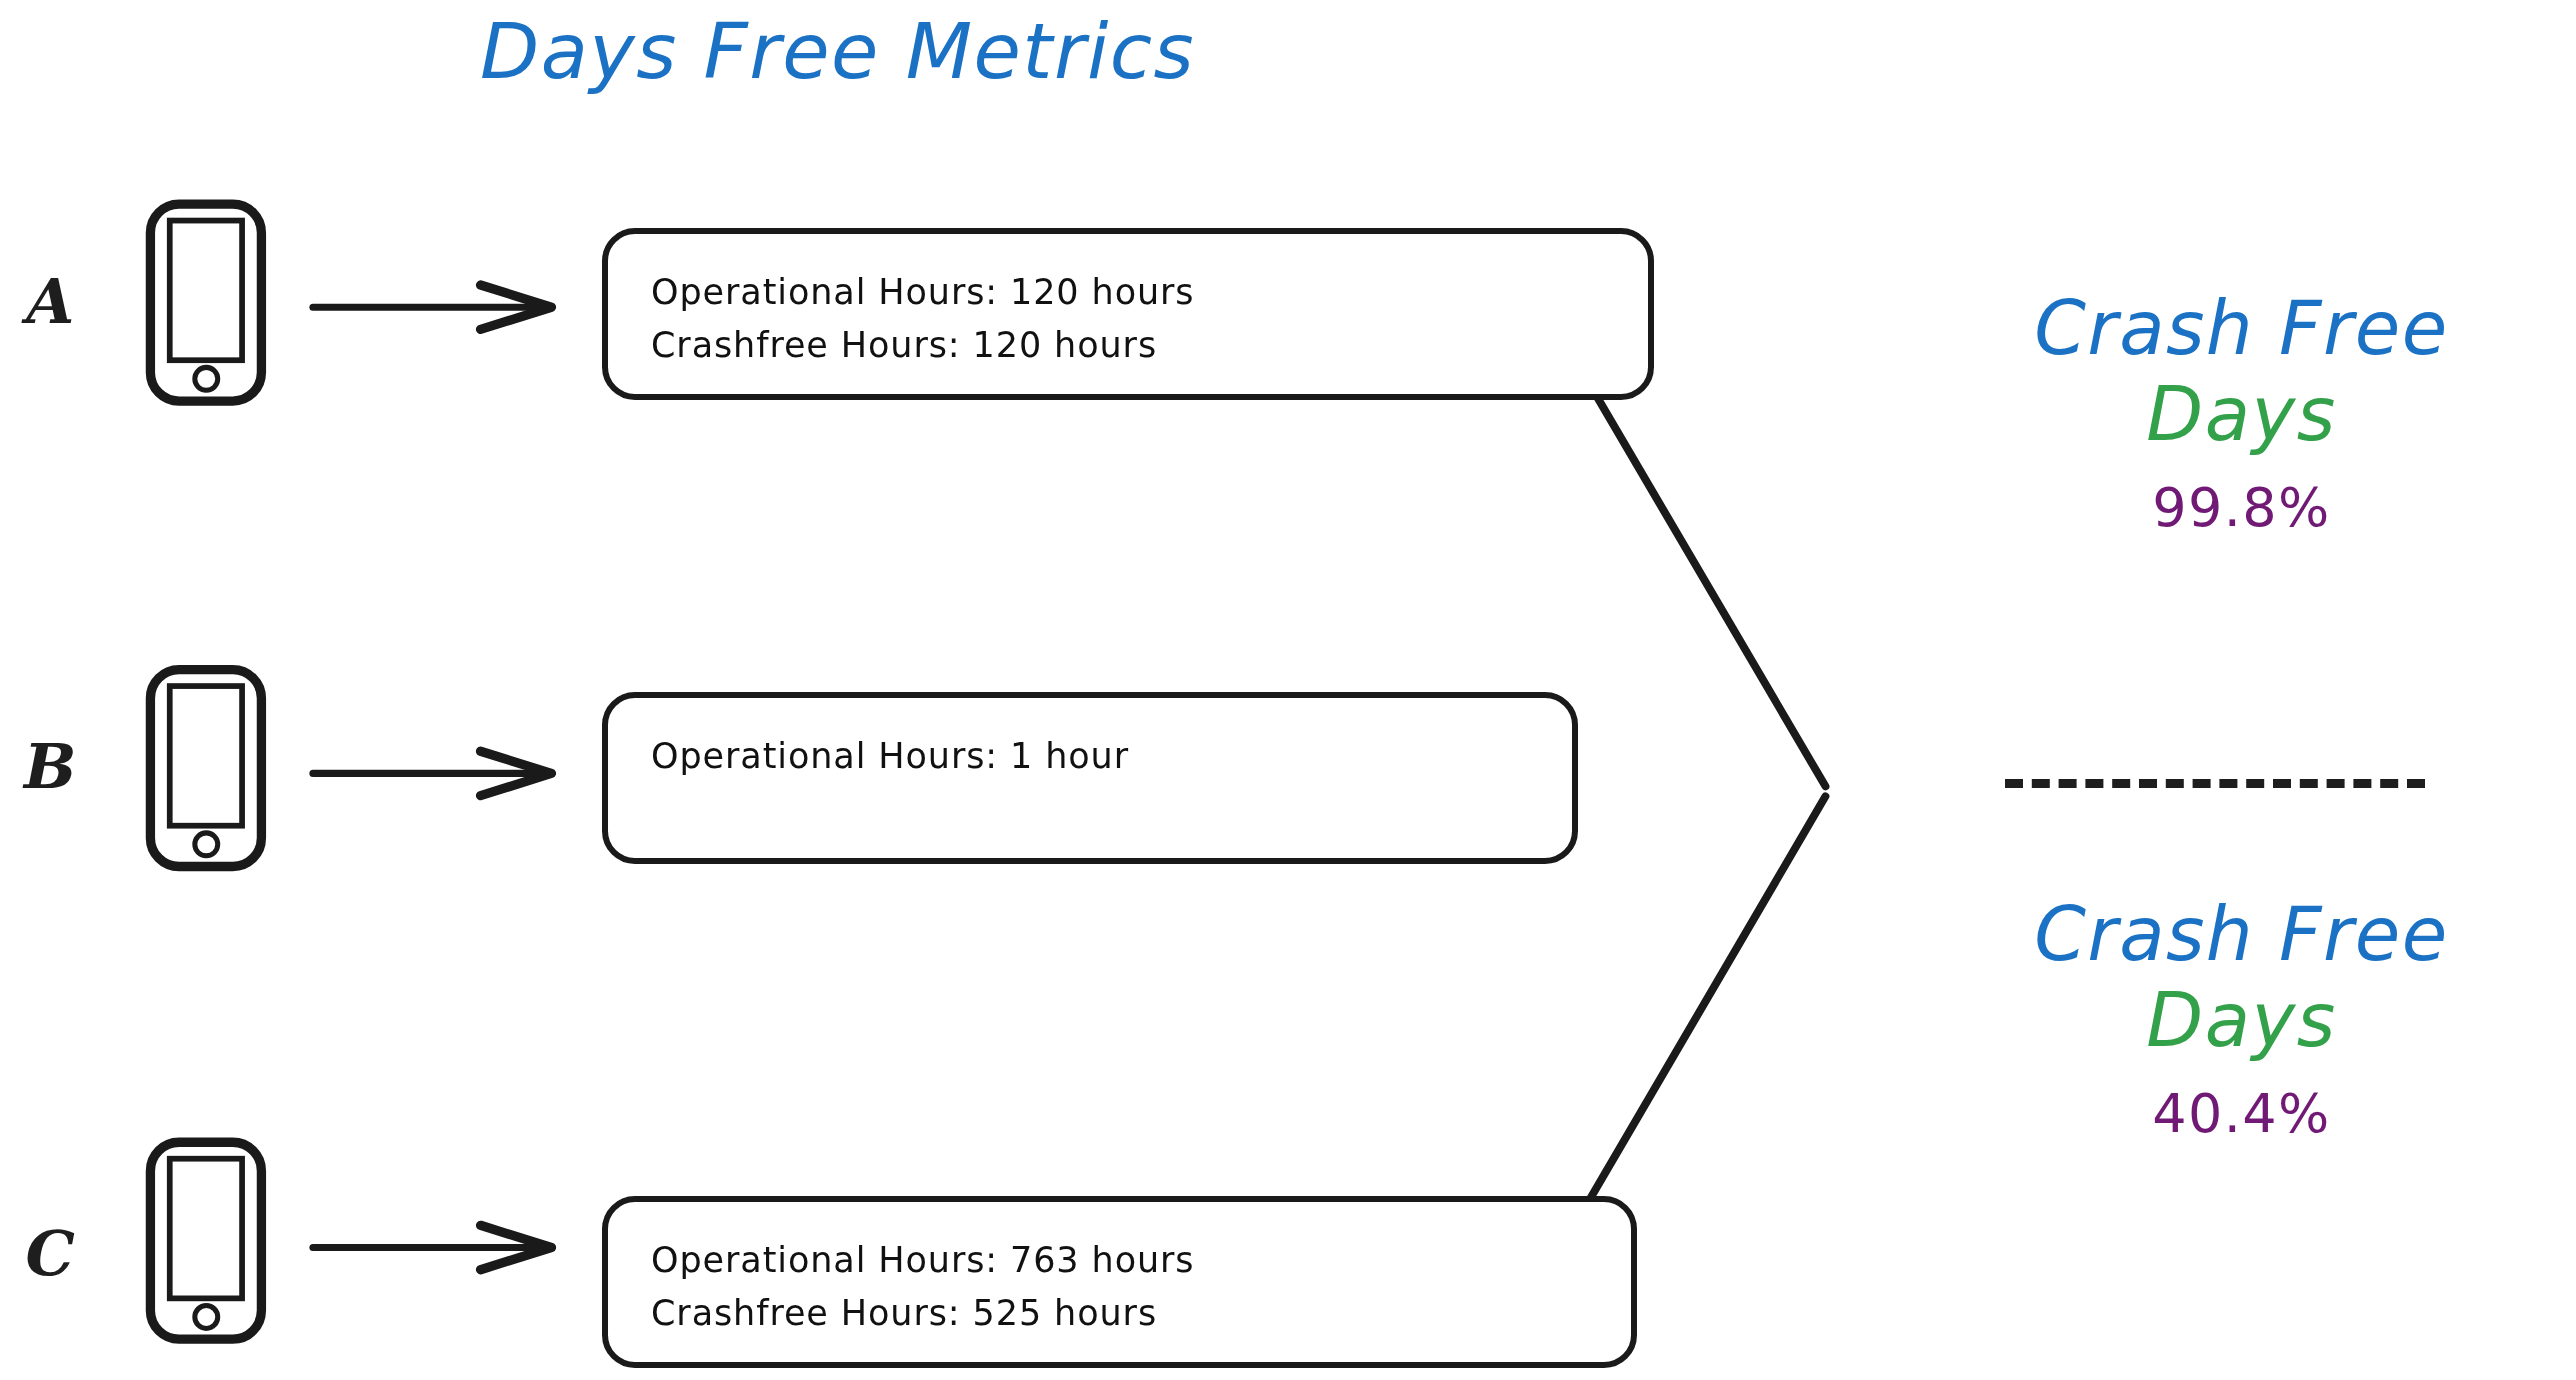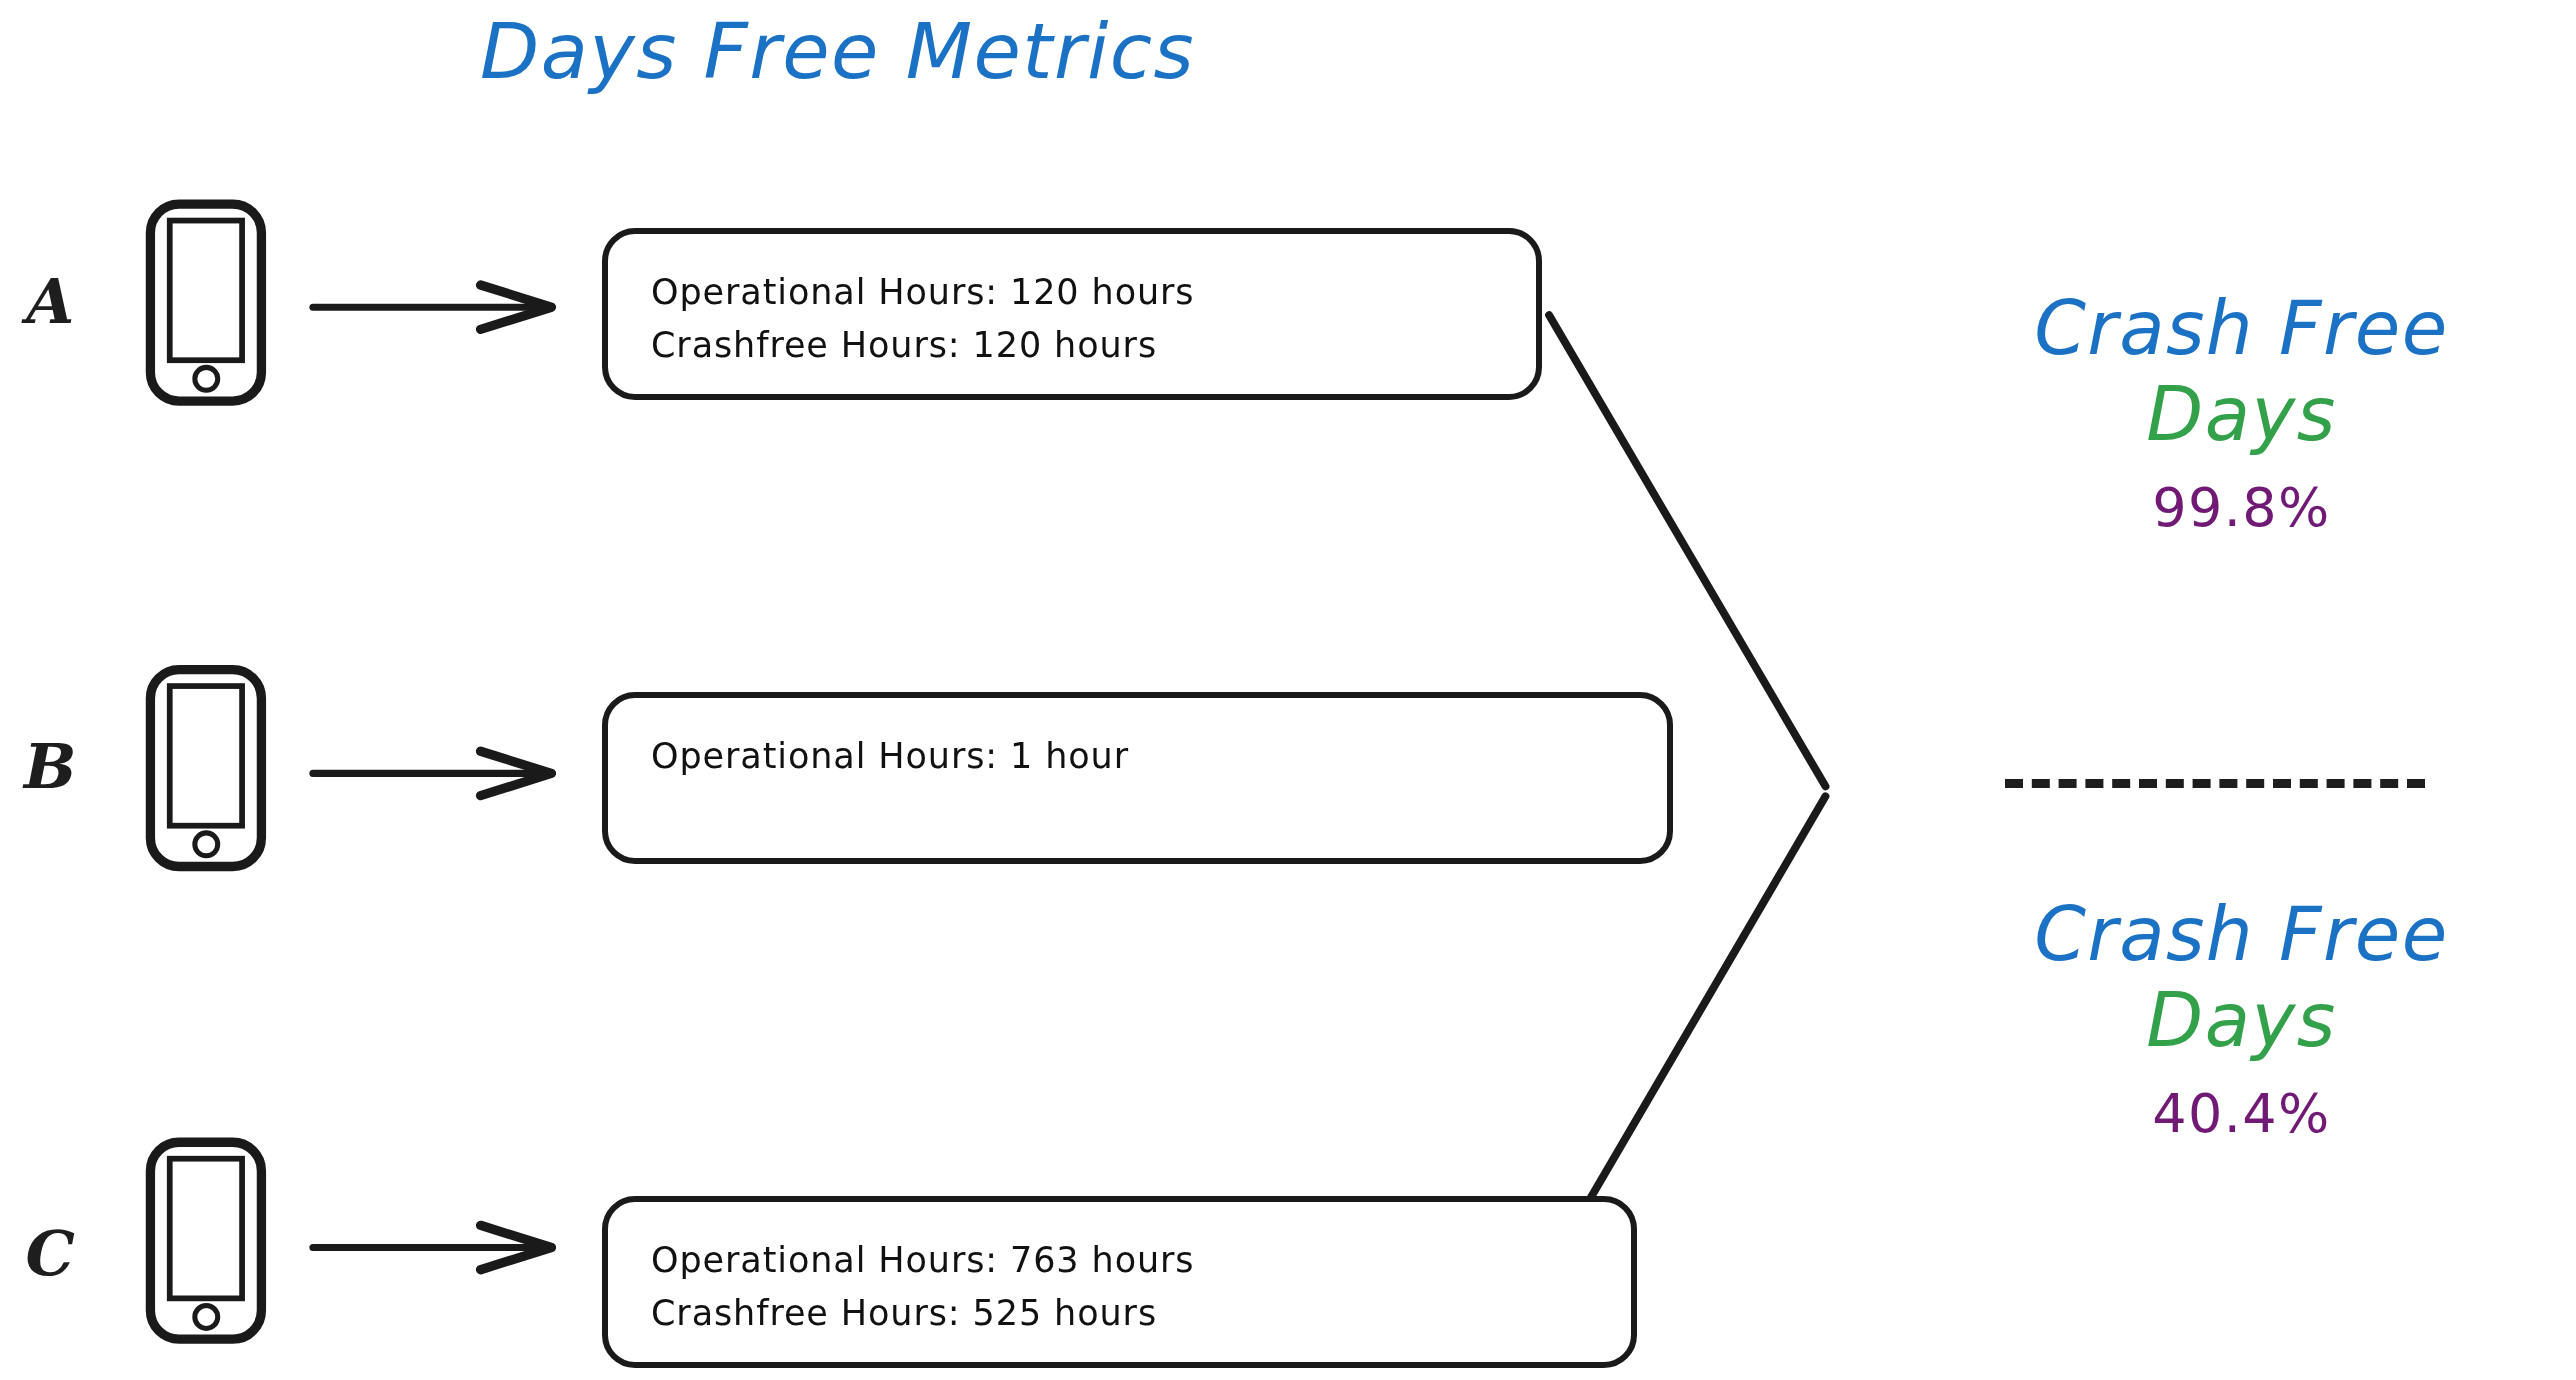--- a/index.html
+++ b/index.html
@@ -60,22 +60,22 @@
 
   
   .info-box {
     position: absolute;
     box-sizing: border-box;
     border: 6.4px solid #1A1A1A;
     border-radius: 33px;
     background: #ffffff;
     padding: 31.5px 0 0 43px;
   }
-  .info-box.a { left: 602px; top: 228px;  width: 940px; height: 172px; }
-  .info-box.b { left: 602px; top: 692px;  width: 1071px; height: 172px; }
+  .info-box.a { left: 602px; top: 228px;  width: 1052px; height: 172px; }
+  .info-box.b { left: 602px; top: 692px;  width: 976px; height: 172px; }
   .info-box.c { left: 602px; top: 1196px; width: 1035px; height: 172px; }
 
   .info-line {
     font-family: "DejaVu Sans", sans-serif;
     font-size: 35px;
     font-weight: 400;
     letter-spacing: 0.9px;
     color: #111111;
     line-height: 53px;
     white-space: nowrap;

